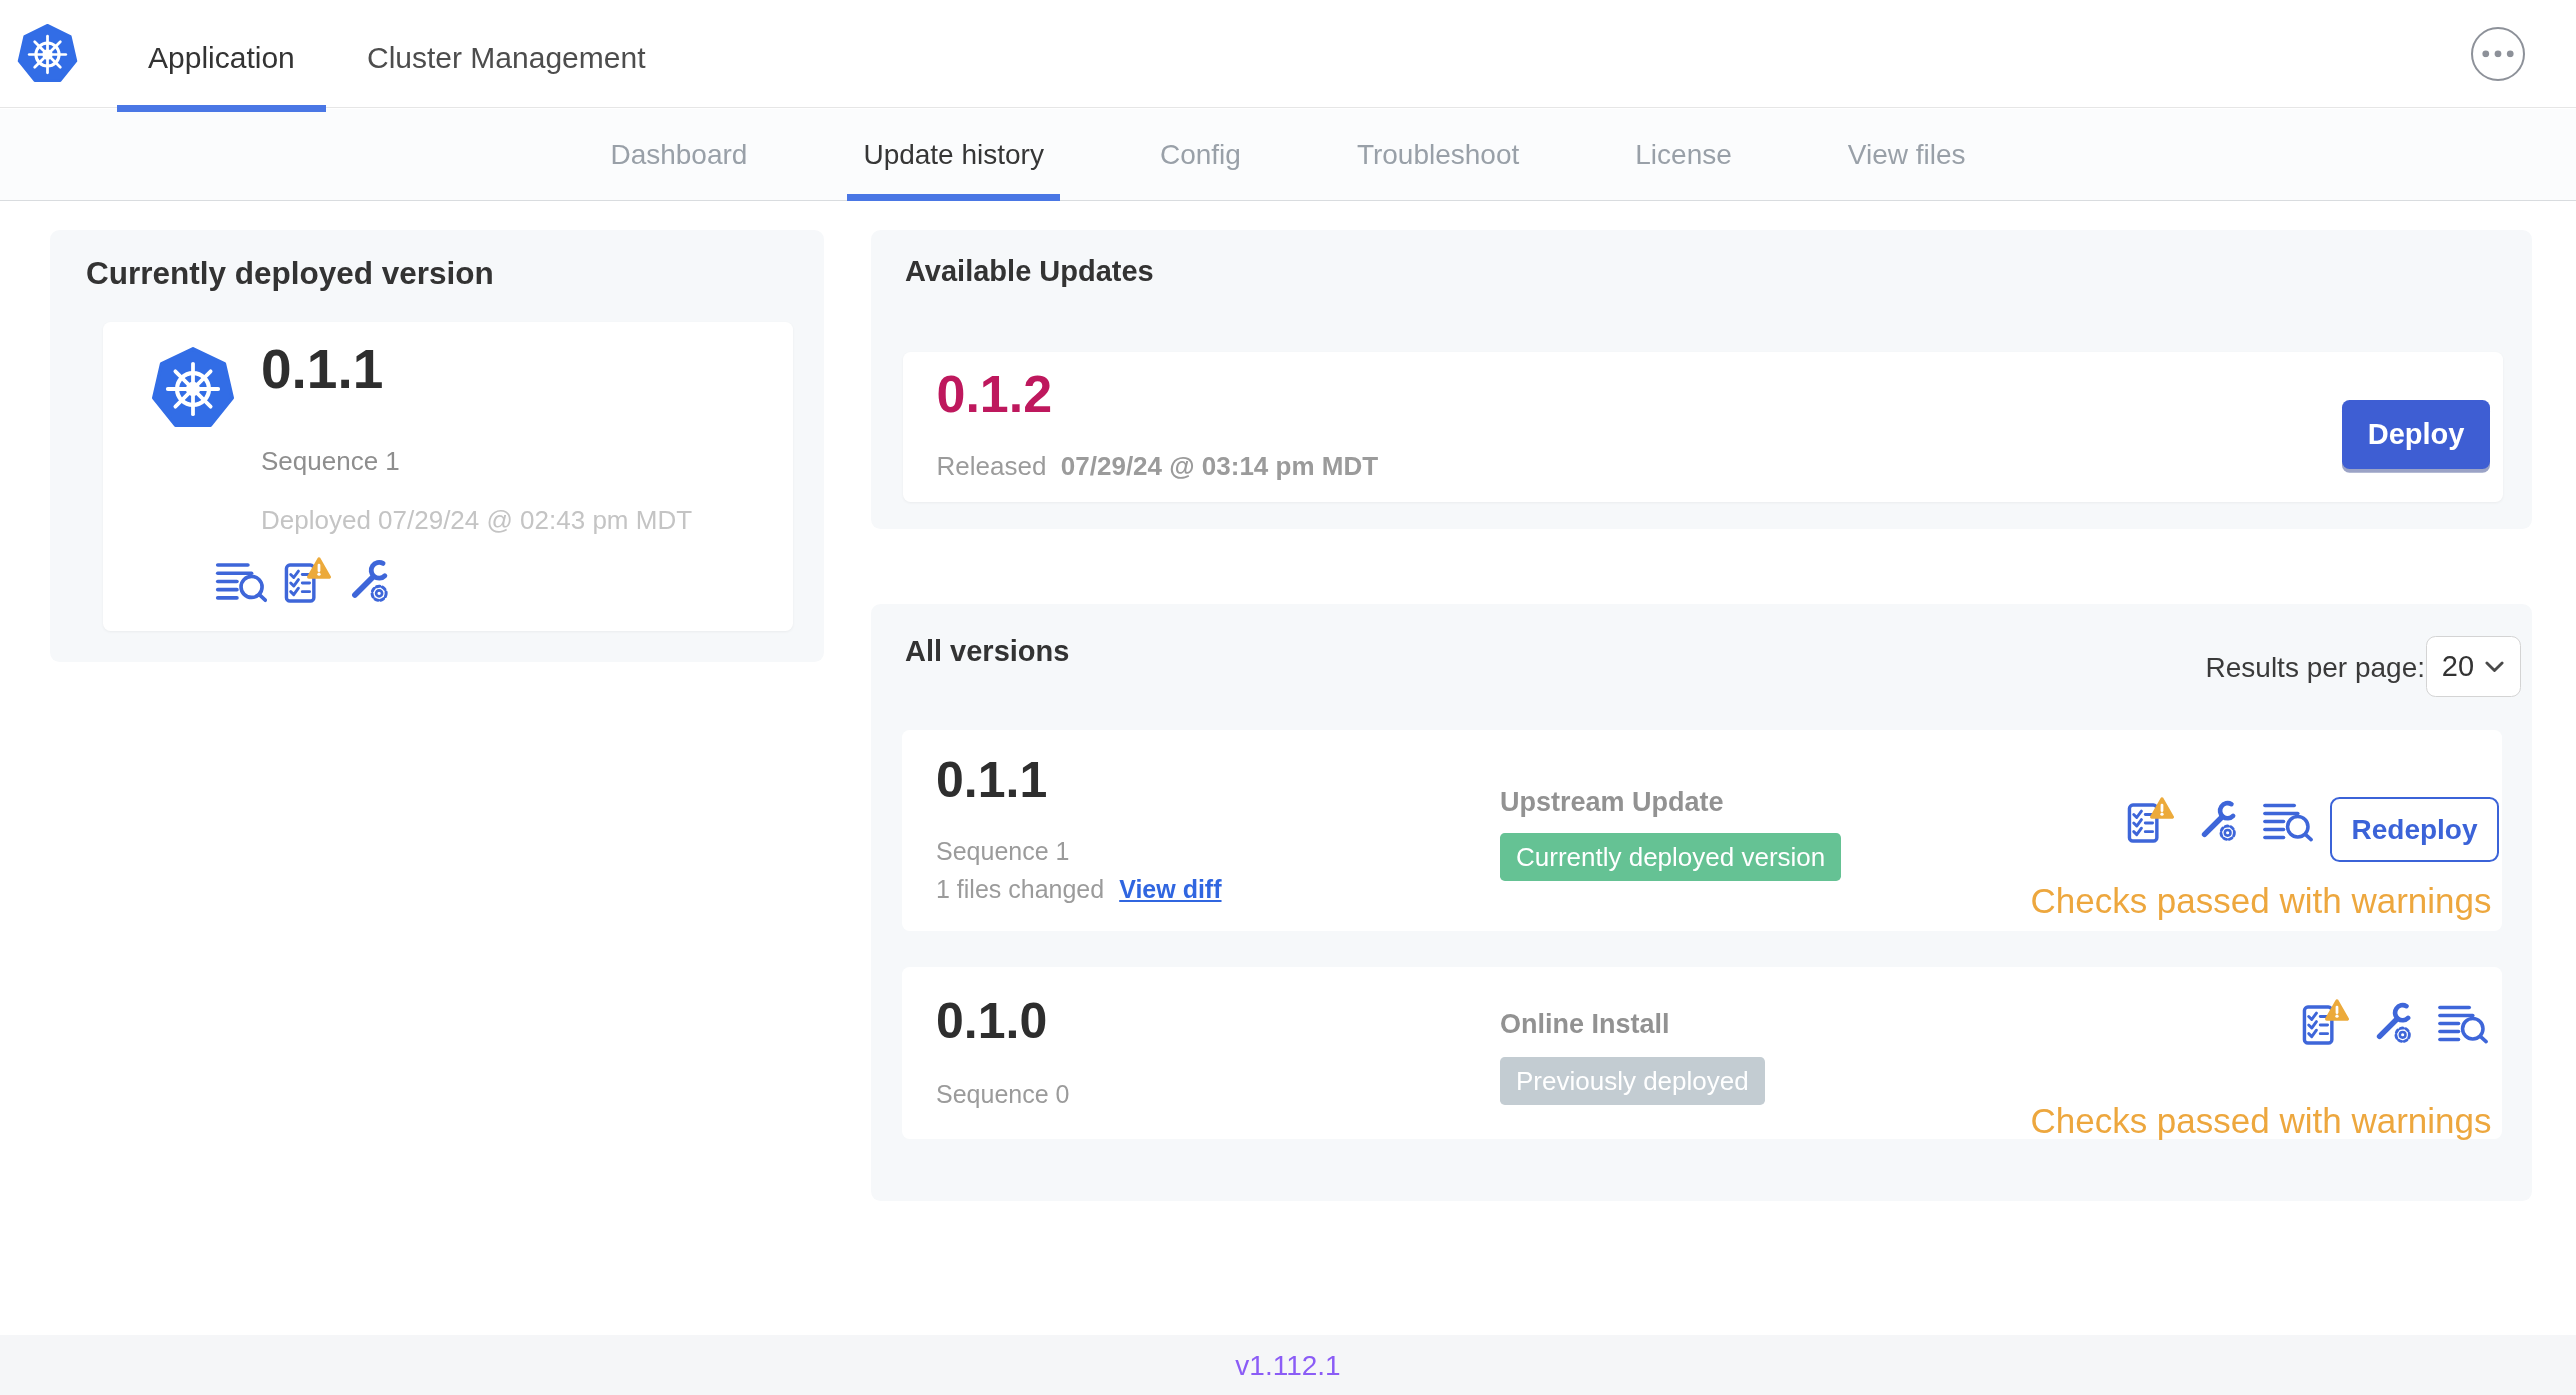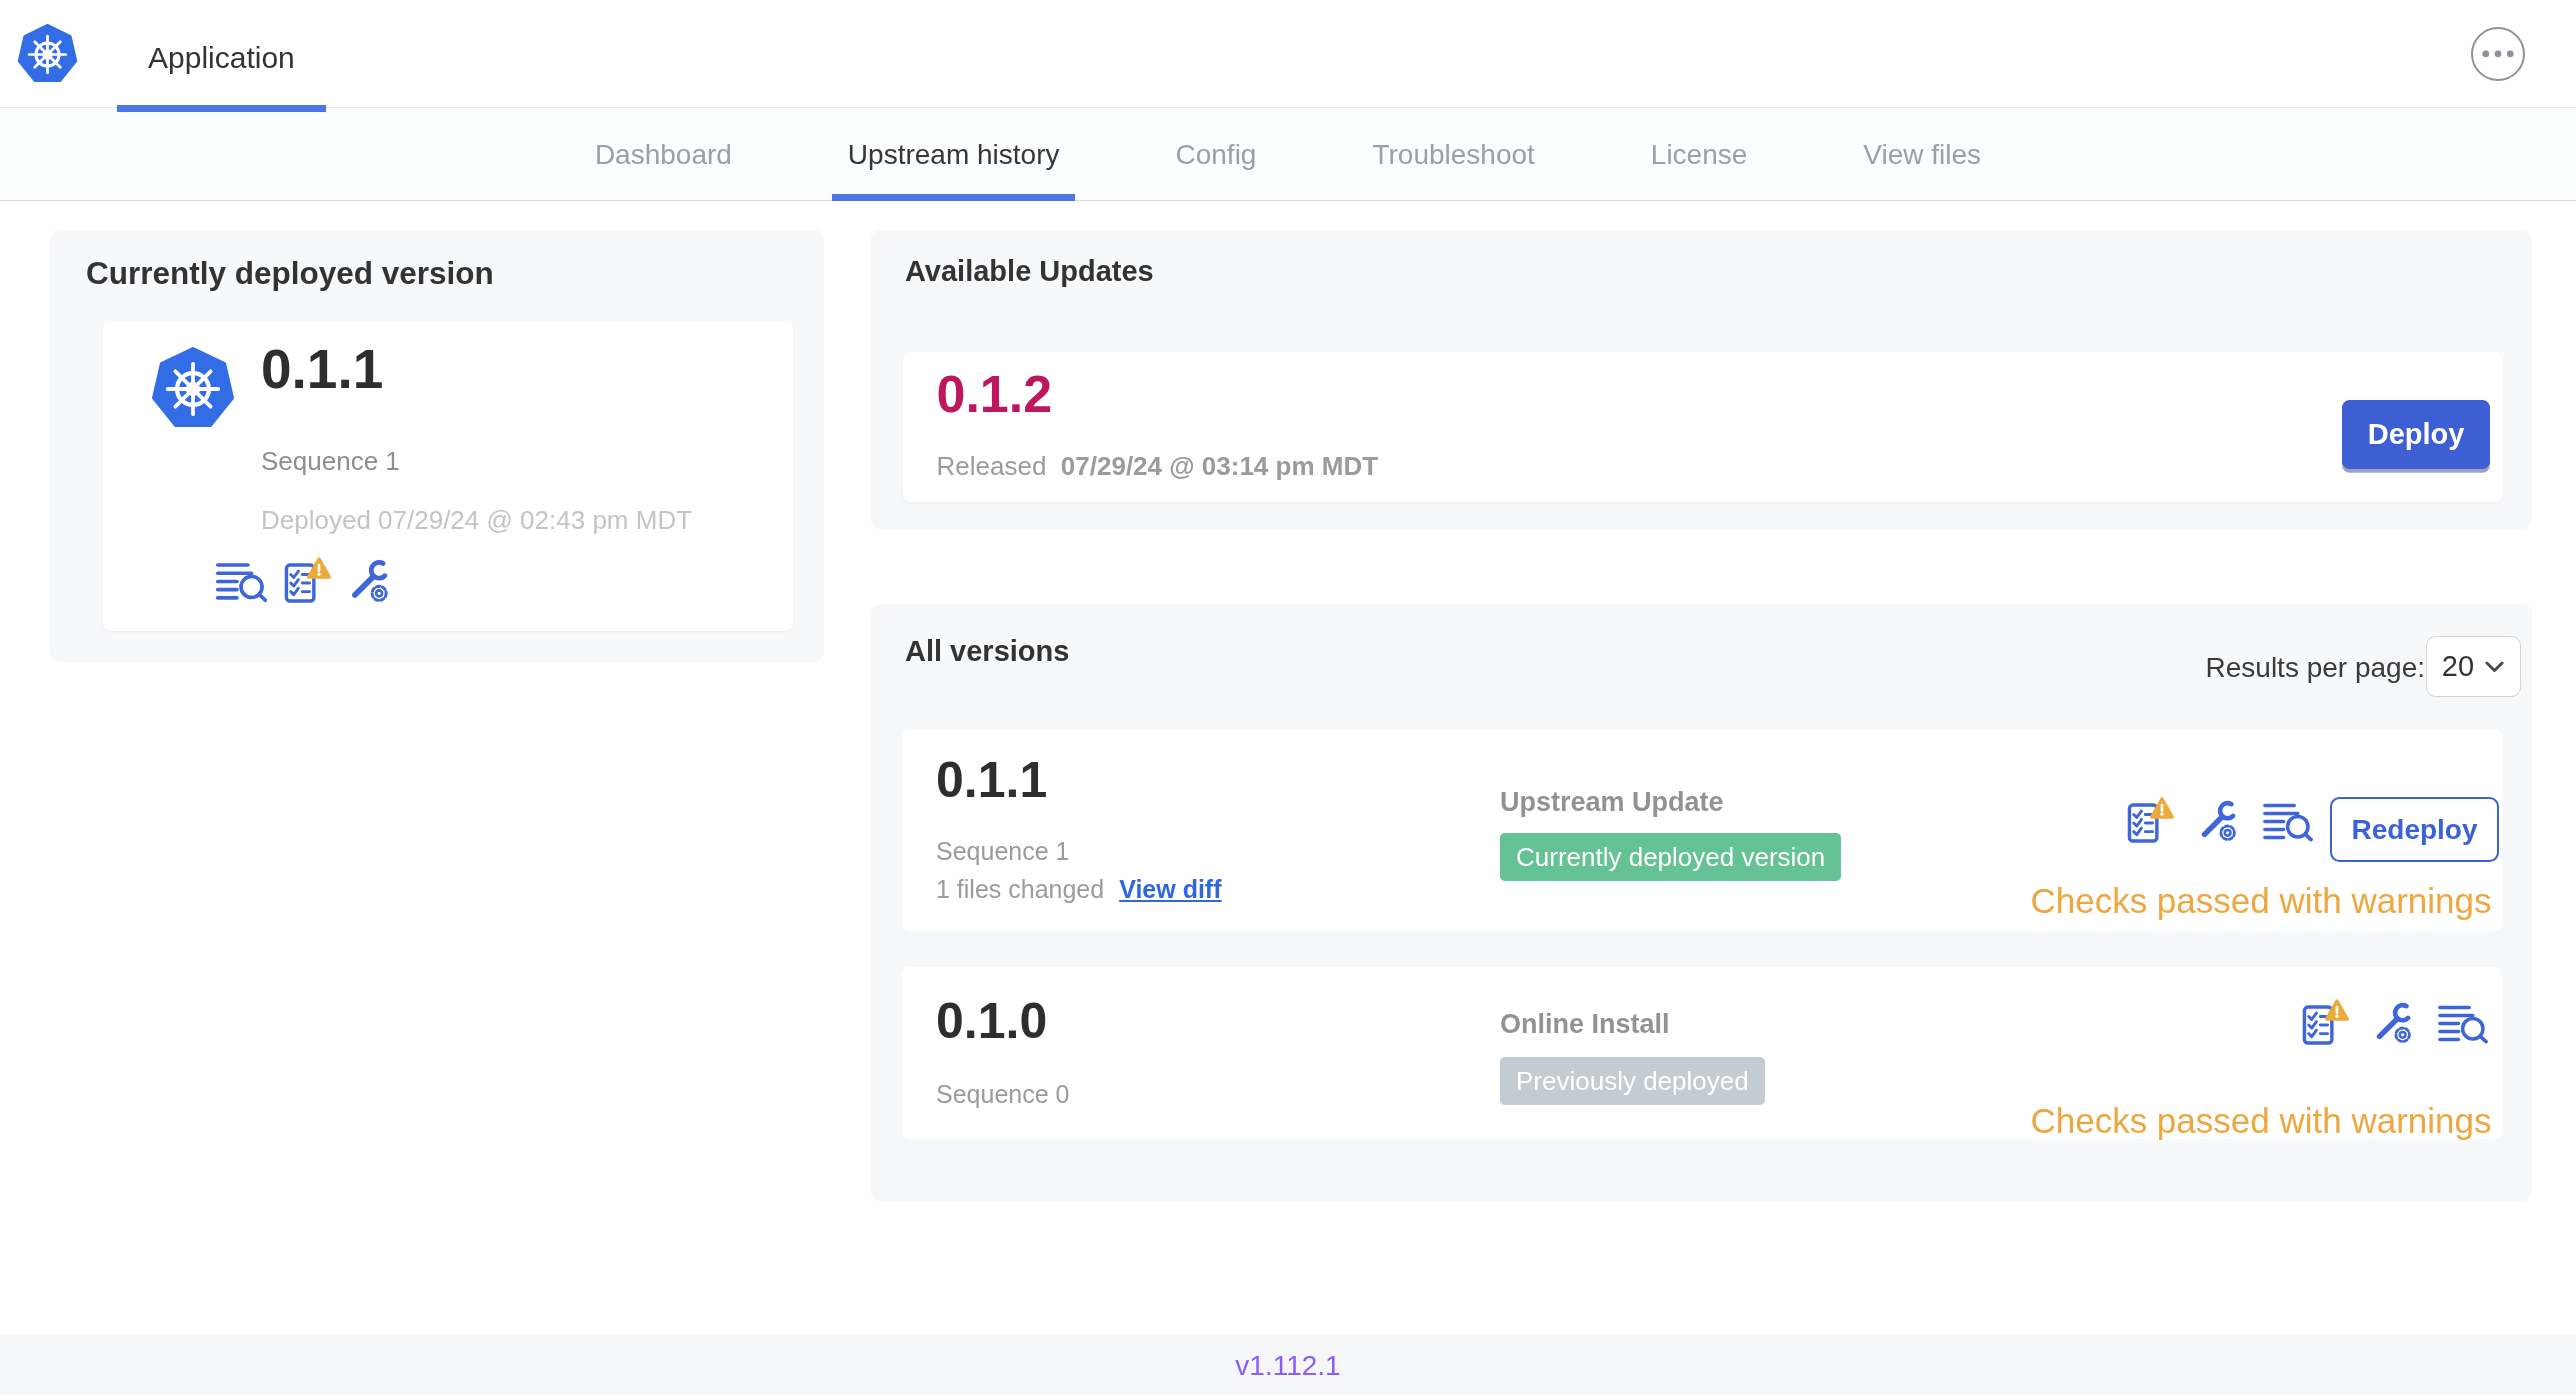--- a/index.html
+++ b/index.html
@@ -161,33 +161,36 @@
   </symbol>
 </svg>
 
 <div class="header">
   <svg class="logo" viewBox="0 0 64 64" width="61" height="61">
       <use href="#i-k8s"></use>
     </svg>
   <div class="htab active clickable" id="htab-app">
     <span>Application</span>
   </div>
+  <div class="htab clickable" id="htab-cluster">
+    <span>Cluster Management</span>
+  </div>
   <div class="more-btn clickable">
     <svg width="32" height="7.6" style="color:#8d9199" viewBox="0 0 34 8">
         <use href="#i-dots"></use>
       </svg>
   </div>
 </div>
 
 <div class="subnav">
   <div class="sntab clickable">
       <span>Dashboard</span>
     </div>
   <div class="sntab active clickable">
-      <span>Upstream history</span>
+      <span>Update history</span>
     </div>
   <div class="sntab clickable">
       <span>Config</span>
     </div>
   <div class="sntab clickable">
       <span>Troubleshoot</span>
     </div>
   <div class="sntab clickable">
       <span>License</span>
     </div>

